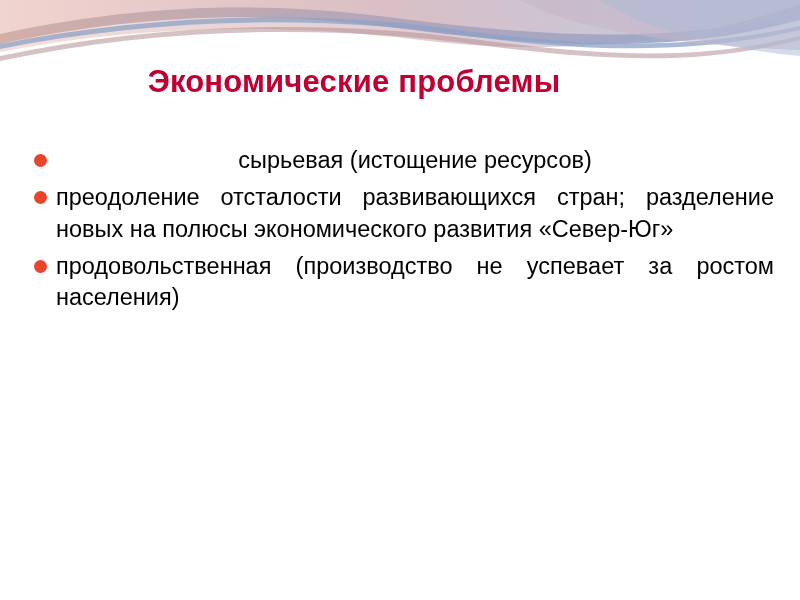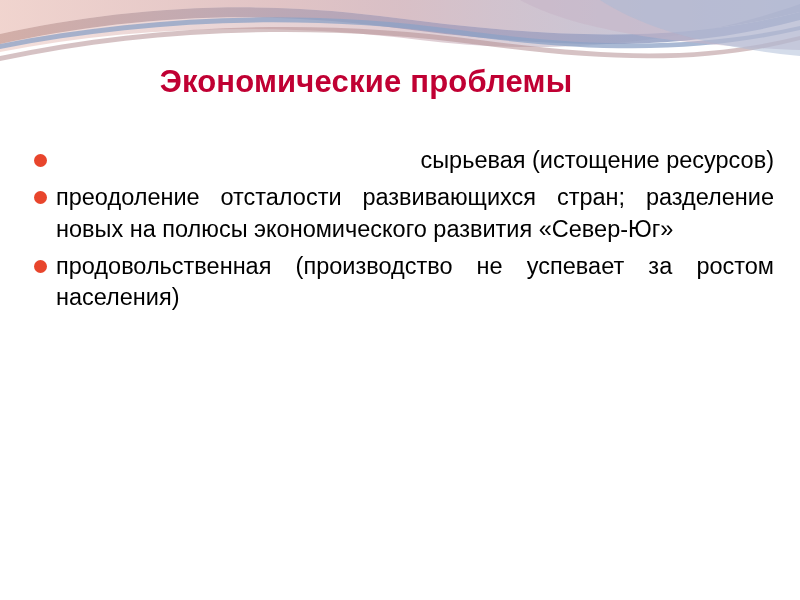--- a/index.html
+++ b/index.html
@@ -24,21 +24,21 @@
     position: absolute;
     top: 0;
     left: 0;
     width: 800px;
     height: 120px;
     pointer-events: none;
   }
   .title {
     position: absolute;
     top: 64px;
-    left: 12px;
+    left: 0;
     width: 708px;
     text-align: center;
     font-size: 31px;
     font-weight: bold;
     color: #c00033;
     letter-spacing: 0.2px;
   }
   .content {
     position: absolute;
     top: 145px;
@@ -61,21 +61,21 @@
   }
   .bullet-text {
     flex: 1 1 auto;
     font-size: 23.5px;
     line-height: 1.33;
     color: #000000;
     text-align: justify;
     text-justify: inter-word;
   }
   .bullet-text.nojust {
-    text-align: right;
+    text-align: center;
   }
 </style>
 </head>
 <body>
 
 <div class="slide">
 
   <svg class="decor" viewBox="0 0 800 120" preserveAspectRatio="none" xmlns="http://www.w3.org/2000/svg">
     <defs>
       <linearGradient id="g1" x1="0" y1="0" x2="1" y2="0">

